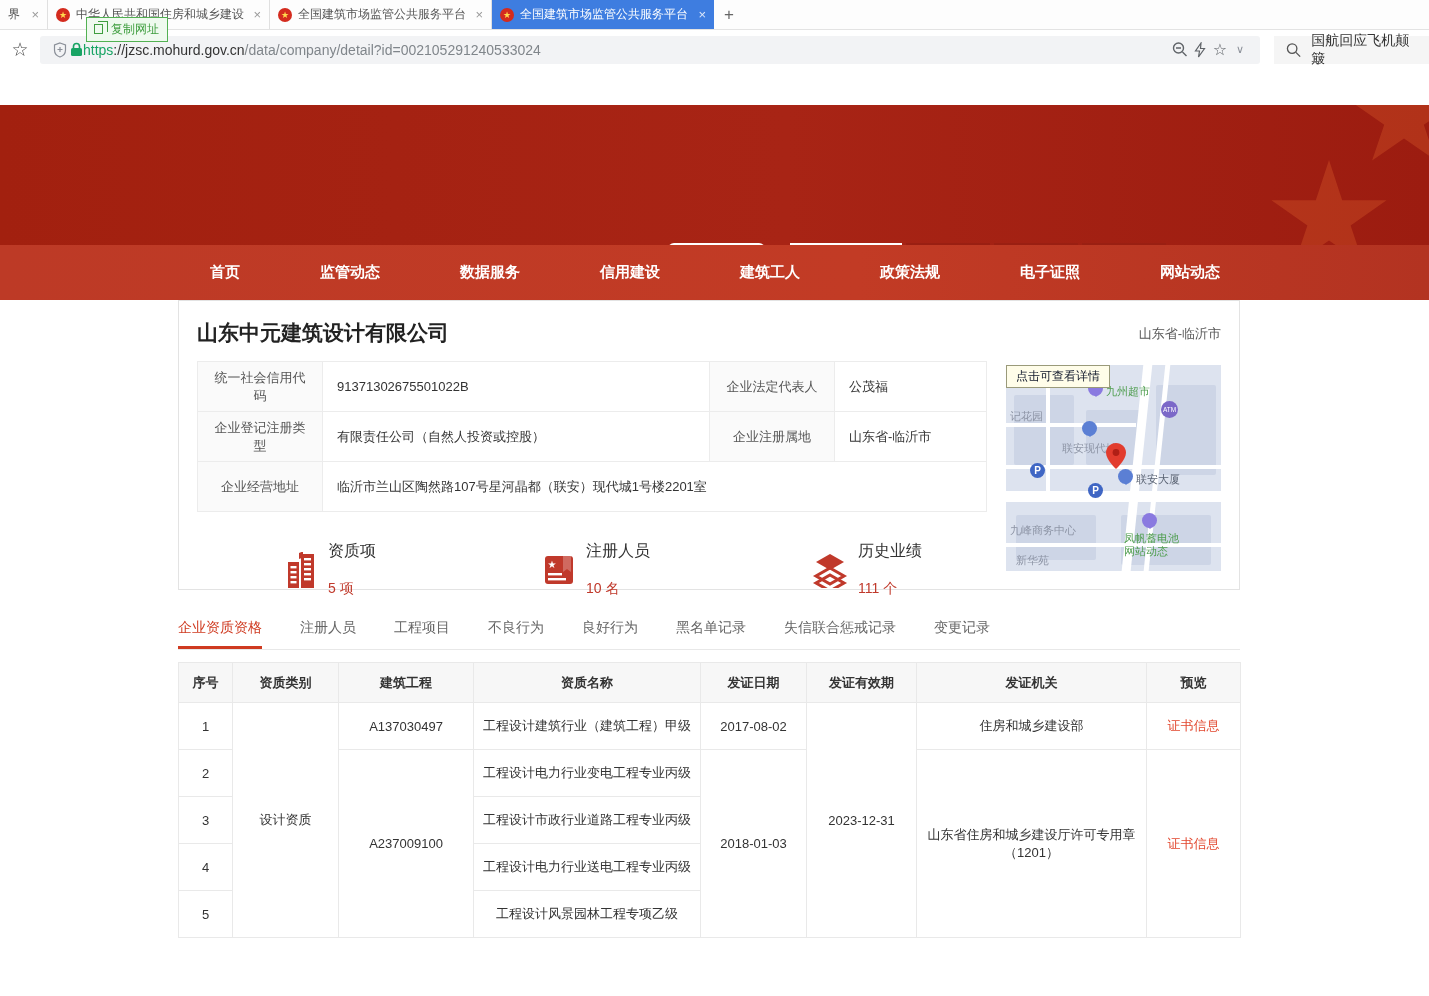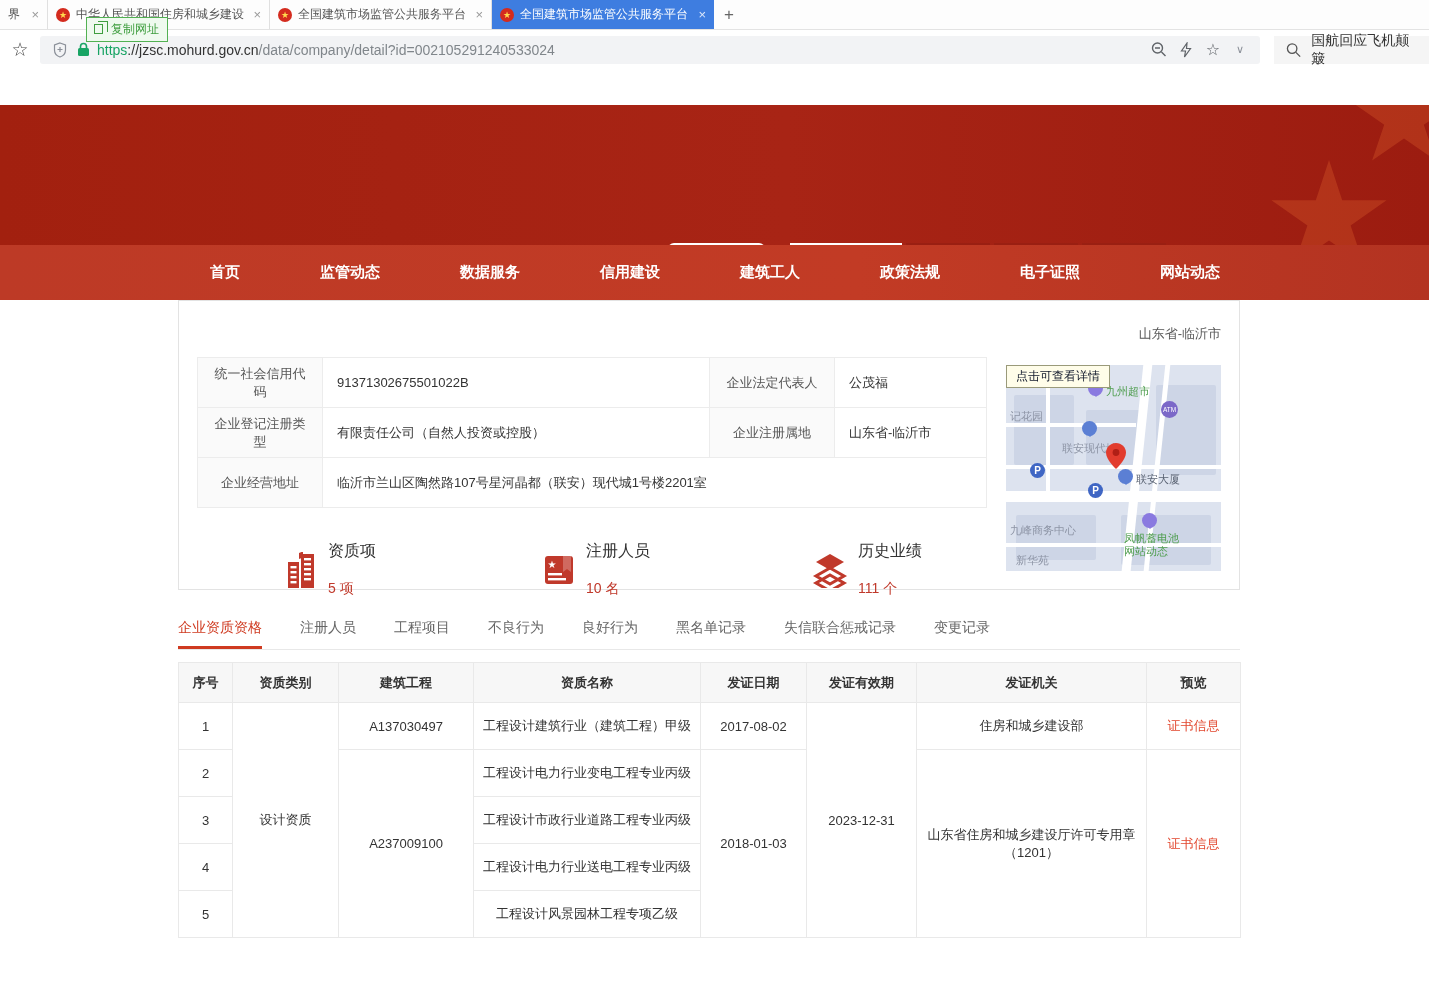--- a/index.html
+++ b/index.html
@@ -16,21 +16,21 @@
   .btab .close { color:#999; font-size:13px; flex:none; }
   .btab.active .close { color:#dce8fb; }
   .favicon { width:14px; height:14px; border-radius:50%; background:#d42b1e; color:#ffd94d; font-size:9px; line-height:14px; text-align:center; flex:none; }
   .newtab { width:30px; display:flex; align-items:center; justify-content:center; color:#666; font-size:17px; }
   .copy-tip { position:absolute; left:86px; top:17px; z-index:20; background:#effaef; border:1px solid #52b152; color:#3f9e3f; font-size:12px; padding:3px 8px 3px 24px; }
   .copy-ic { position:absolute; left:7px; top:6px; width:9px; height:10px; border:1px solid #3f9e3f; background:#effaef; }
   .copy-ic:before { content:""; position:absolute; left:3px; top:-4px; width:9px; height:10px; border:1px solid #3f9e3f; border-bottom:none; border-left:none; }
 
   .urlbar { position:absolute; top:31px; left:0; width:1429px; height:37px; background:#fff; display:flex; align-items:center; }
   .bookmark-star { width:40px; text-align:center; font-size:19px; color:#444; }
-  .urlfield { height:28px; width:1220px; background:#f2f3f5; border-radius:3px; display:flex; align-items:center; padding:0 10px; gap:7px; }
+  .urlfield { height:28px; width:1220px; background:#f2f3f5; border-radius:3px; display:flex; align-items:center; padding:0 10px; }
   .urlfield .sep { flex:1; }
   .url-text { font-size:14px; white-space:nowrap; overflow:hidden; }
   .url-text .scheme { color:#18a464; }
   .url-text .host { color:#333; }
   .url-text .path { color:#80868b; }
   .u-ic { width:20px; text-align:center; color:#5f6368; }
   .newsbox { height:28px; flex:1; margin-left:14px; background:#f5f5f5; display:flex; align-items:center; gap:10px; padding:0 12px; font-size:14px; color:#333; }
 
   
   .banner { position:absolute; top:105px; left:0; width:1429px; height:140px; background:linear-gradient(90deg,#a2200f 0%,#a82415 55%,#9c1c10 100%); overflow:hidden; }
@@ -200,20 +200,21 @@
       <span class="nav-item">电子证照</span>
       <span class="nav-item">网站动态</span>
     </div>
   </div>
 
   <div class="content">
 
 
     <div class="card">
       <div class="card-title-row">
+        <span class="cname">山东中元建筑设计有限公司</span>
         <span class="cregion">山东省-临沂市</span>
       </div>
 
       <table class="info">
         <tbody>
             <tr>
           <td class="lb">统一社会信用代码</td>
           <td class="vl" style="width:387px">91371302675501022B</td>
           <td class="lb">企业法定代表人</td>
           <td class="vl">公茂福</td>

